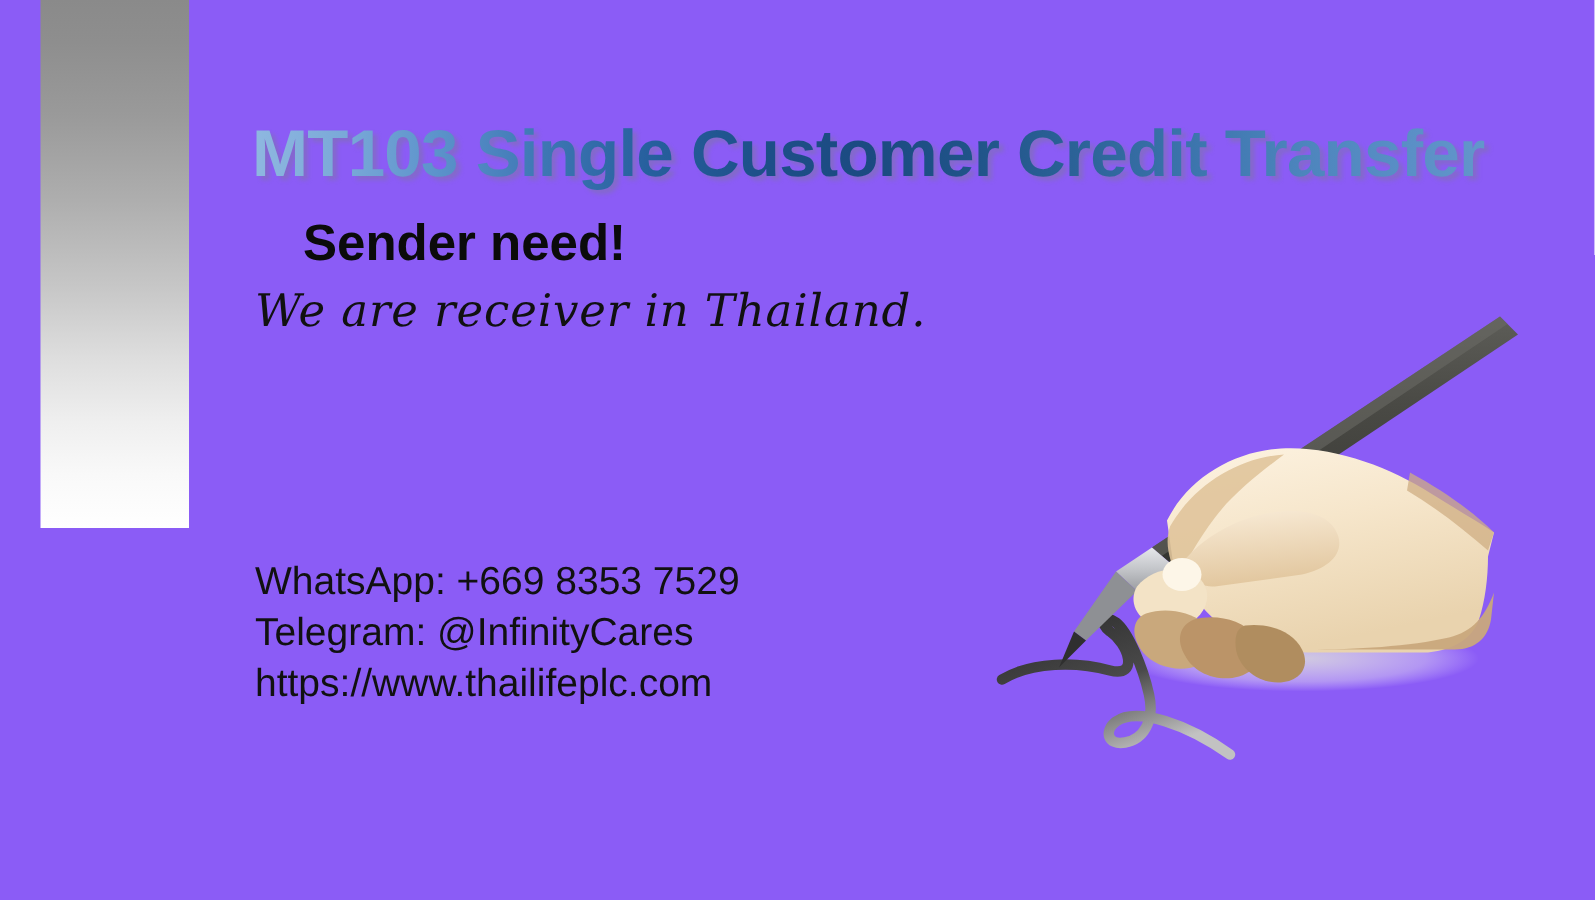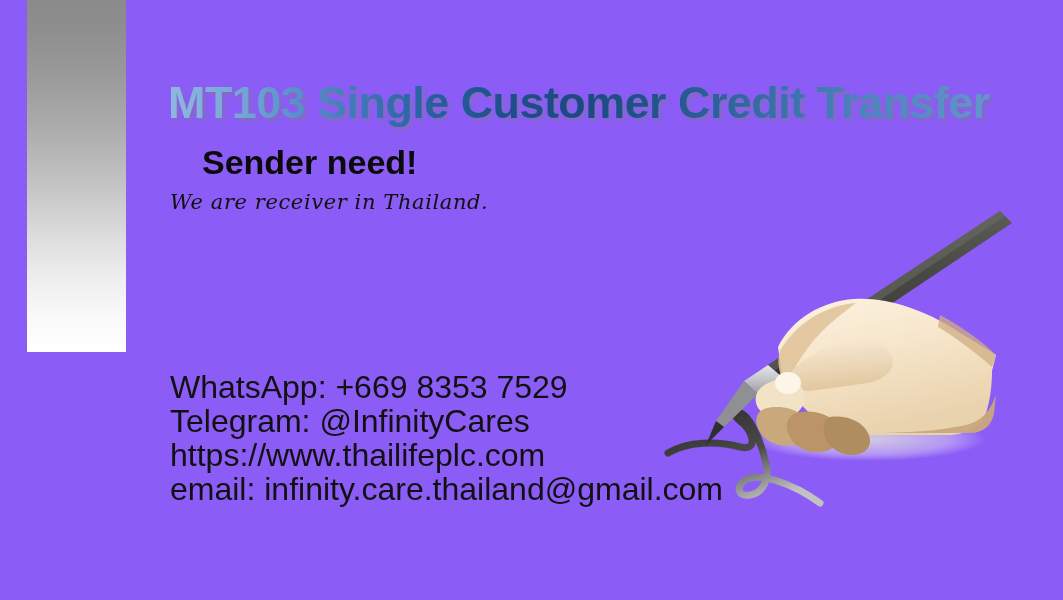--- a/index.html
+++ b/index.html
@@ -105,37 +105,37 @@
     font-family: "Liberation Sans", sans-serif;
     white-space: nowrap;
     margin-left: 32px;
   }
 
   
   #script-line {
     position: absolute;
     left: 170px;
     top: 190px;
-    font-size: 21px;
+    font-size: 30px;
     font-style: italic;
     color: #111111;
     font-family: "DejaVu Serif", "Liberation Serif", serif;
     letter-spacing: 0.6px;
     white-space: nowrap;
   }
 
   
   #contact-block {
     position: absolute;
     left: 170px;
     top: 370px;
     width: 560px;
   }
   .contact-line {
-    font-size: 32px;
+    font-size: 26px;
     line-height: 34px;
     color: #111111;
     font-family: "Liberation Sans", sans-serif;
     white-space: nowrap;
   }
 
   
   #hand-illustration {
     position: absolute;
     left: 640px;
@@ -162,21 +162,20 @@
   </div>
 
   <div id="subheading">Sender need!</div>
 
   <div id="script-line">We are receiver in Thailand.</div>
 
   <div id="contact-block">
     <div class="contact-line">WhatsApp: +669 8353 7529</div>
     <div class="contact-line">Telegram: @InfinityCares</div>
     <div class="contact-line">https://www.thailifeplc.com</div>
-    <div class="contact-line">email: infinity.care.thailand@gmail.com</div>
   </div>
 
   <div id="hand-illustration">
     <svg viewBox="0 0 400 330" xmlns="http://www.w3.org/2000/svg">
       <defs>
         <linearGradient id="skinGrad" x1="0" y1="0" x2="0.35" y2="1">
           <stop offset="0%" stop-color="#fdf3e2"></stop>
           <stop offset="45%" stop-color="#f6e6cb"></stop>
           <stop offset="100%" stop-color="#e9d3ae"></stop>
         </linearGradient>

